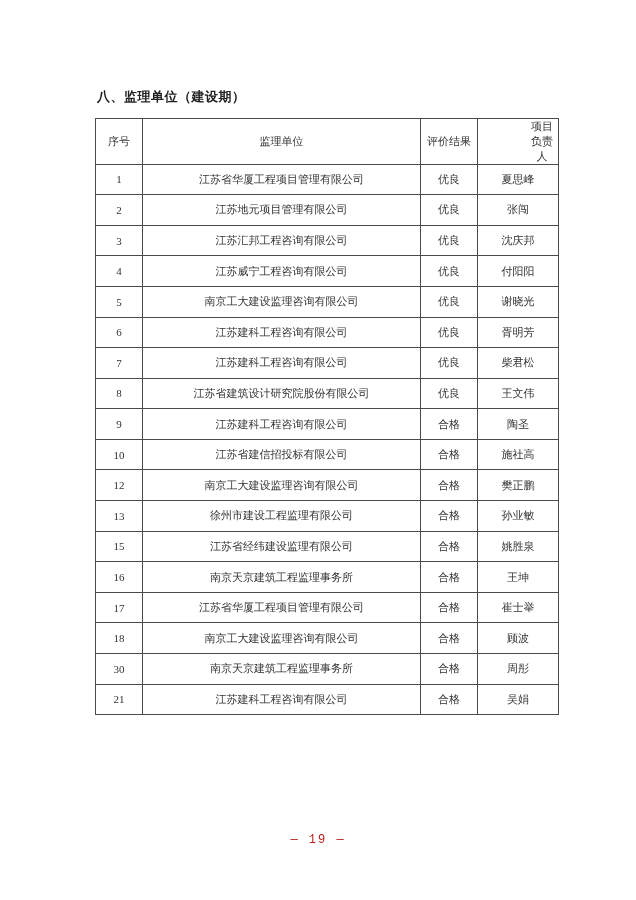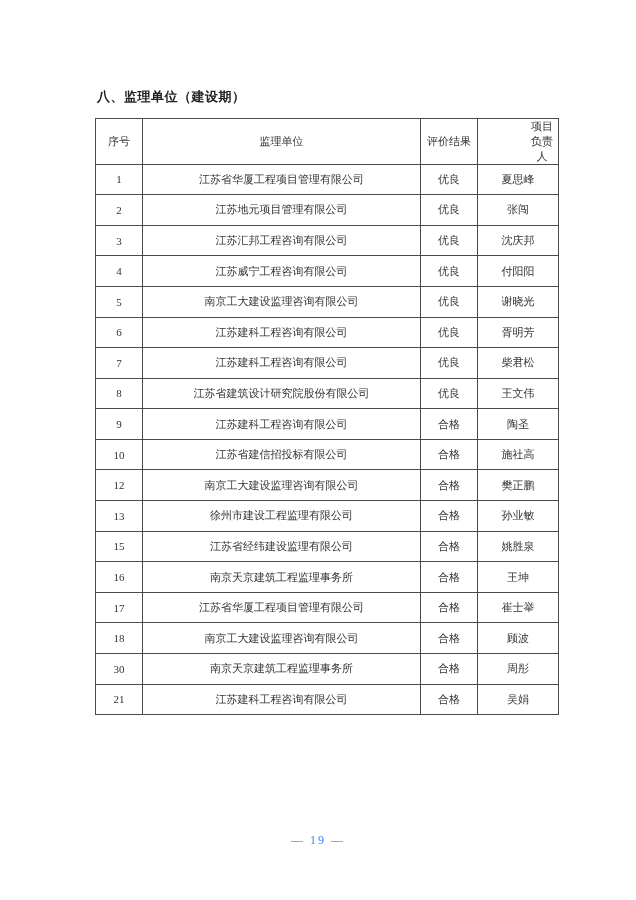--- a/index.html
+++ b/index.html
@@ -59,22 +59,22 @@
     word-break: break-all;
     margin-left: 48px;
   }
   .page-footer {
     position: absolute;
     left: 0;
     top: 833px;
     width: 100%;
     text-align: center;
     font-size: 12px;
-    font-family: Liberation Serif, serif;
-    color: #3b82f6;
+    font-family: Liberation Mono, monospace;
+    color: #b91c1c;
     letter-spacing: 2px;
   }
 </style>
 </head>
 <body>
 
 <div class="page">
 
   <h2 class="section-title">八、监理单位（建设期）</h2>
 

